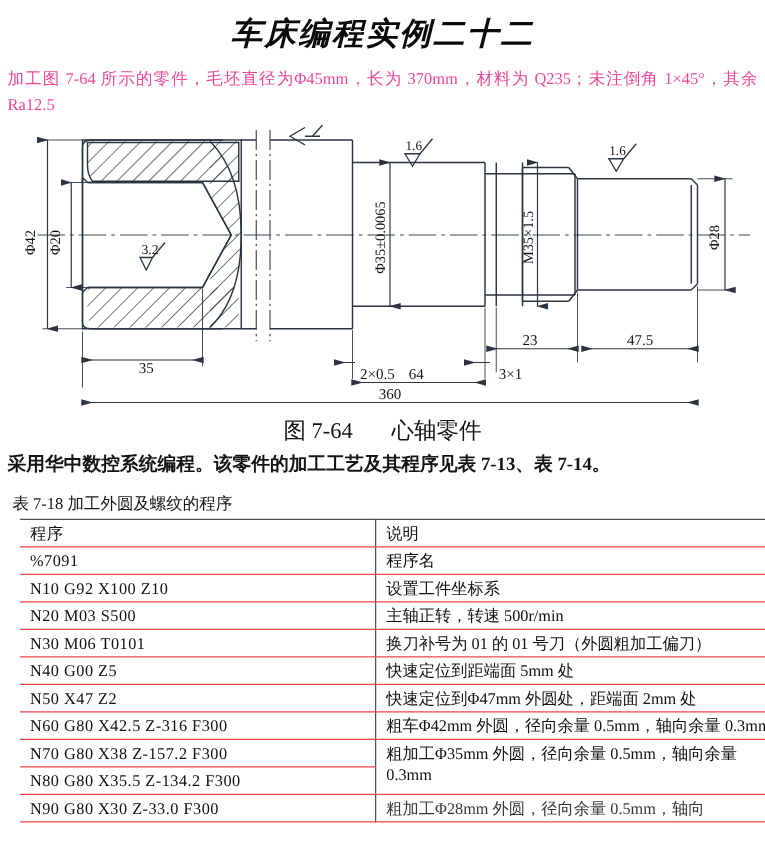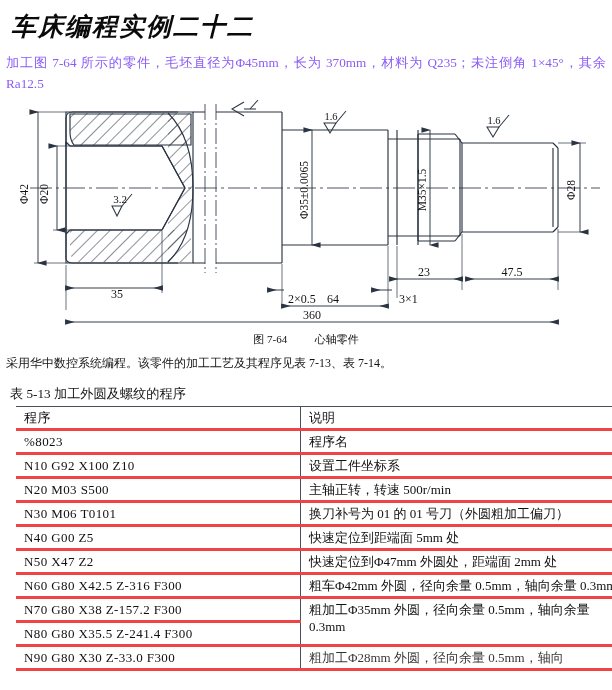--- a/index.html
+++ b/index.html
@@ -11,80 +11,82 @@
     width: 612px;
     height: 690px;
     position: relative;
     overflow: hidden;
     font-family: "Liberation Serif", "DejaVu Serif", serif;
     color: #141414;
   }
 
   
   .page-title {
+    text-align: center;
     font-family: "DejaVu Serif", "Liberation Serif", serif;
     font-weight: bold;
     font-size: 25px;
     letter-spacing: 2px;
     font-style: italic;
-    margin: 10px 0 0 11px;
+    margin: 10px 0 0 0;
     color: #0a0a0a;
   }
 
   
   .intro {
     font-size: 13.2px;
     line-height: 21px;
     margin: 9px 6px 0 6px;
     text-align: justify;
-    color: #8b5cf6;
+    color: #ec4899;
   }
 
   
   .drawing-wrap {
     position: relative;
     width: 612px;
     height: 232px;
     margin-top: 4px;
   }
   .drawing-wrap svg { display: block; }
 
   
   .fig-caption {
     text-align: center;
-    font-size: 11px;
+    font-size: 18px;
     margin-top: 2px;
     color: #111;
   }
   .fig-caption .cap-gap { display: inline-block; width: 22px; }
 
   
   .body-line {
-    font-size: 12px;
+    font-size: 15px;
     margin: 6px 6px 0 6px;
     line-height: 20px;
+    font-weight: bold;
   }
 
   
   .table-caption {
     font-size: 13.2px;
     margin: 12px 0 3px 10px;
   }
 
   
   table.prog-table {
     border-collapse: collapse;
     width: 584px;
     margin-left: 16px;
     table-layout: fixed;
     font-size: 13px;
   }
   table.prog-table td {
     border-top: 1px solid #4a4f5a;
-    border-bottom: 3px solid #ef4444;
+    border-bottom: 1px solid #ef4444;
     padding: 2px 4px 2px 8px;
     vertical-align: top;
     line-height: 17px;
     color: #101010;
   }
   table.prog-table td.col-prog {
     width: 272px;
     border-right: 1px solid #4a4f5a;
     font-family: "Liberation Serif", "DejaVu Serif", serif;
     letter-spacing: 0.4px;
@@ -279,30 +281,30 @@
 </div>
 
 <div class="fig-caption">
   <span>图 7-64</span>
   <span class="cap-gap"></span>
   <span>心轴零件</span>
 </div>
 
 <div class="body-line">采用华中数控系统编程。该零件的加工工艺及其程序见表 7-13、表 7-14。</div>
 
-<div class="table-caption">表 5-13 加工外圆及螺纹的程序</div>
+<div class="table-caption">表 7-18 加工外圆及螺纹的程序</div>
 
 <table class="prog-table">
   <tbody>
     <tr class="hdr">
       <td class="col-prog">程序</td>
       <td class="col-desc">说明</td>
     </tr>
     <tr>
-      <td class="col-prog">%8023</td>
+      <td class="col-prog">%7091</td>
       <td class="col-desc">程序名</td>
     </tr>
     <tr>
       <td class="col-prog">N10  G92  X100  Z10</td>
       <td class="col-desc">设置工件坐标系</td>
     </tr>
     <tr>
       <td class="col-prog">N20  M03  S500</td>
       <td class="col-desc">主轴正转，转速 500r/min</td>
     </tr>
@@ -321,20 +323,20 @@
     <tr>
       <td class="col-prog">N60  G80  X42.5  Z-316  F300</td>
       <td class="col-desc">粗车Φ42mm 外圆，径向余量 0.5mm，轴向余量 0.3mm</td>
     </tr>
 
     <tr>
       <td class="col-prog">N70  G80  X38  Z-157.2  F300</td>
       <td class="col-desc" rowspan="2">粗加工Φ35mm 外圆，径向余量 0.5mm，轴向余量 0.3mm</td>
     </tr>
     <tr>
-      <td class="col-prog">N80  G80  X35.5  Z-241.4  F300</td>
+      <td class="col-prog">N80  G80  X35.5  Z-134.2  F300</td>
     </tr>
     <tr>
       <td class="col-prog">N90  G80  X30  Z-33.0  F300</td>
       <td class="col-desc faded">粗加工Φ28mm 外圆，径向余量 0.5mm，轴向</td>
     </tr>
   </tbody>
 </table>
 
 </body></html>

